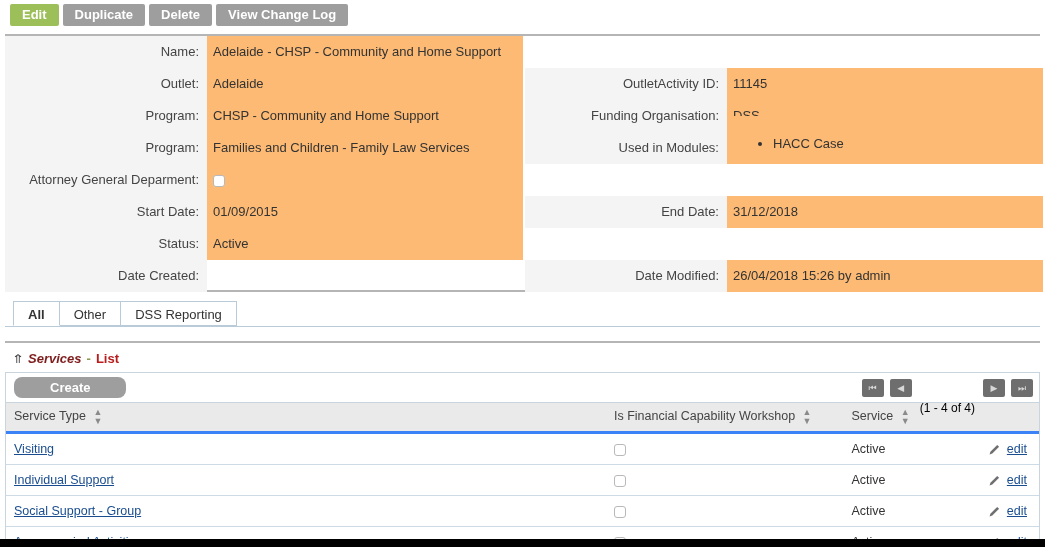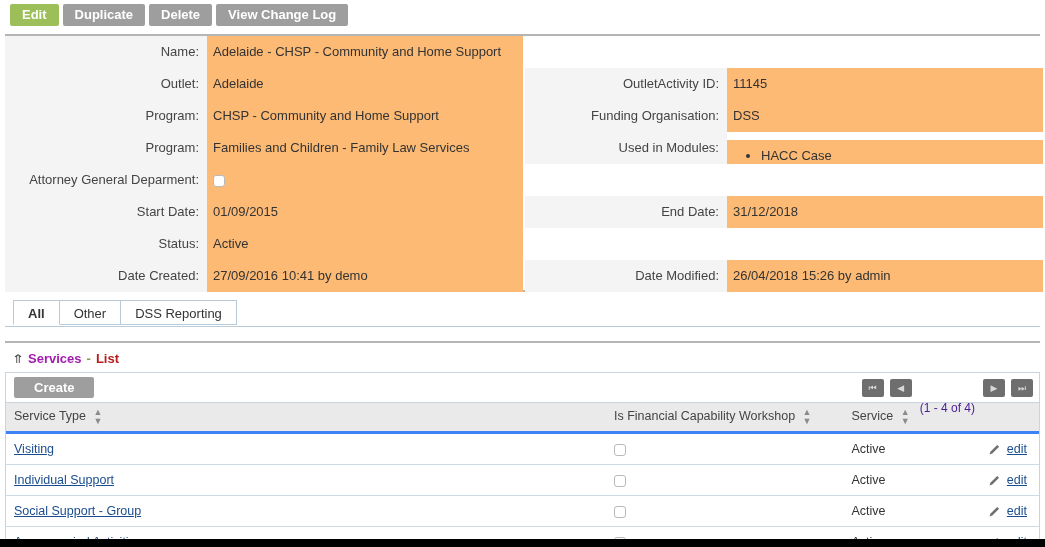--- a/index.html
+++ b/index.html
@@ -98,37 +98,37 @@
     height: 12px;
     border: 1px solid #b9b9b9;
     border-radius: 3px;
     background: #ffffff;
     vertical-align: middle;
     margin-top: 1px;
     box-sizing: border-box;
   }
 
   .module-list {
-    margin: 0;
+    margin: 12px;
     padding: 0 0 0 28px;
     list-style: disc;
     font-size: 13px;
     color: #333333;
   }
   .module-list li { line-height: 16px; }
 
   
   .tabs-wrap {
     margin: 8px 5px 0 5px;
     position: relative;
     height: 27px;
   }
   .tabs {
     display: flex;
-    align-items: flex-start;
+    align-items: center;
     height: 27px;
     border-bottom: 1px solid #b9cbd8;
     padding-left: 8px;
     box-sizing: border-box;
   }
   .tab {
     height: 25px;
     line-height: 25px;
     padding: 0 14px;
     font-size: 13px;
@@ -159,21 +159,21 @@
   }
   .chev {
     font-size: 12px;
     color: #444444;
     line-height: 1;
     display: inline-block;
     transform: scaleX(1.3);
     margin-right: 2px;
     cursor: pointer;
   }
-  .sec-title { font-weight: bold; color: #a21caf; }
+  .sec-title { font-weight: bold; color: #7f1d1d; font-style: italic; }
   .sec-sub   { color: #b91c1c; font-weight: bold; }
   .sec-dash  { color: #8a9a4f; font-weight: bold; padding: 0 2px; }
 
   
   .list-panel {
     margin: 0 5px 0 5px;
     border: 1px solid #c9d4dd;
     background: #ffffff;
   }
   .list-toolbar {
@@ -182,27 +182,27 @@
     display: flex;
     align-items: center;
     justify-content: space-between;
     padding: 0 6px 0 8px;
     box-sizing: border-box;
     border-bottom: 1px solid #c9d4dd;
   }
   .create-btn {
     height: 21px;
     line-height: 21px;
-    padding: 0 20px;
+    padding: 0 36px;
     font-size: 13px;
     font-weight: bold;
     color: #ffffff;
     background: #9e9e9e;
     border: none;
-    border-radius: 2px;
+    border-radius: 8px;
     cursor: pointer;
     font-family: "Liberation Sans", sans-serif;
   }
   .pager {
     display: flex;
     align-items: center;
     gap: 6px;
   }
   .pg-btn {
     width: 22px;
@@ -213,21 +213,21 @@
     color: #d8d8d8;
     font-size: 9px;
     line-height: 18px;
     text-align: center;
     cursor: pointer;
     padding: 0;
     font-family: "DejaVu Sans", sans-serif;
   }
   .pg-label {
     font-size: 12px;
-    color: #4c1d95;
+    color: #000000;
     padding: 0 2px;
     white-space: nowrap;
     margin-top: 40px;
   }
 
   table.grid {
     width: 100%;
     border-collapse: collapse;
     font-size: 12.5px;
   }
@@ -334,21 +334,20 @@
       <div class="field-value">01/09/2015</div>
     </div>
 
     <div class="field-row">
       <div class="field-label">Status:</div>
       <div class="field-value">Active</div>
     </div>
 
     <div class="field-row">
       <div class="field-label">Date Created:</div>
-      <div class="field-value">27/09/2016 10:41 by demo</div>
     </div>
 
   </div>
 
   <div class="col-right">
 
     <div class="spacer-row"></div>
 
     <div class="field-row">
       <div class="field-label">OutletActivity ID:</div>

